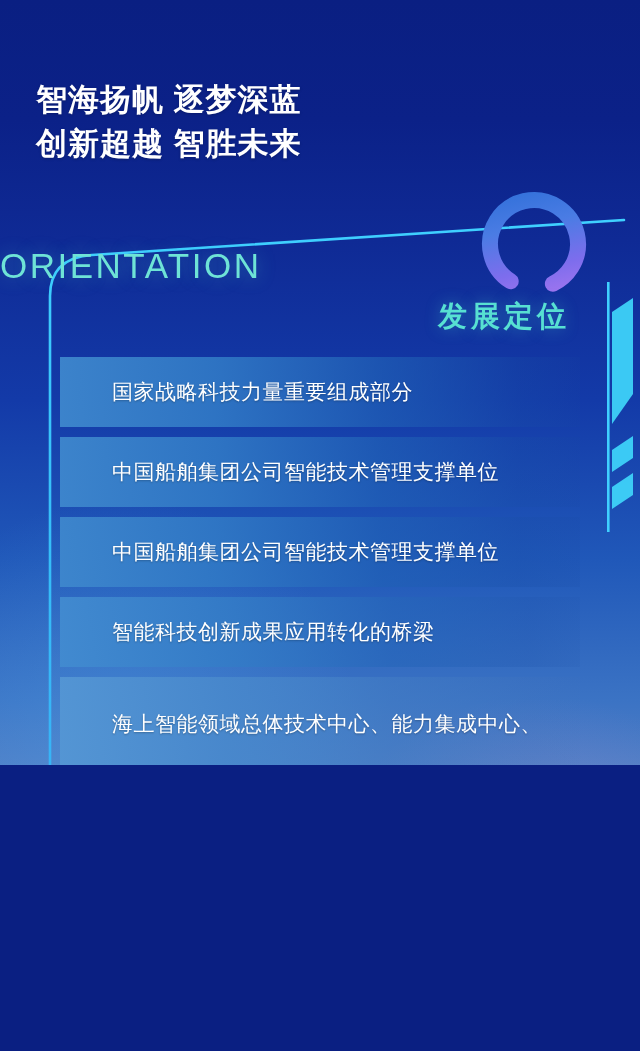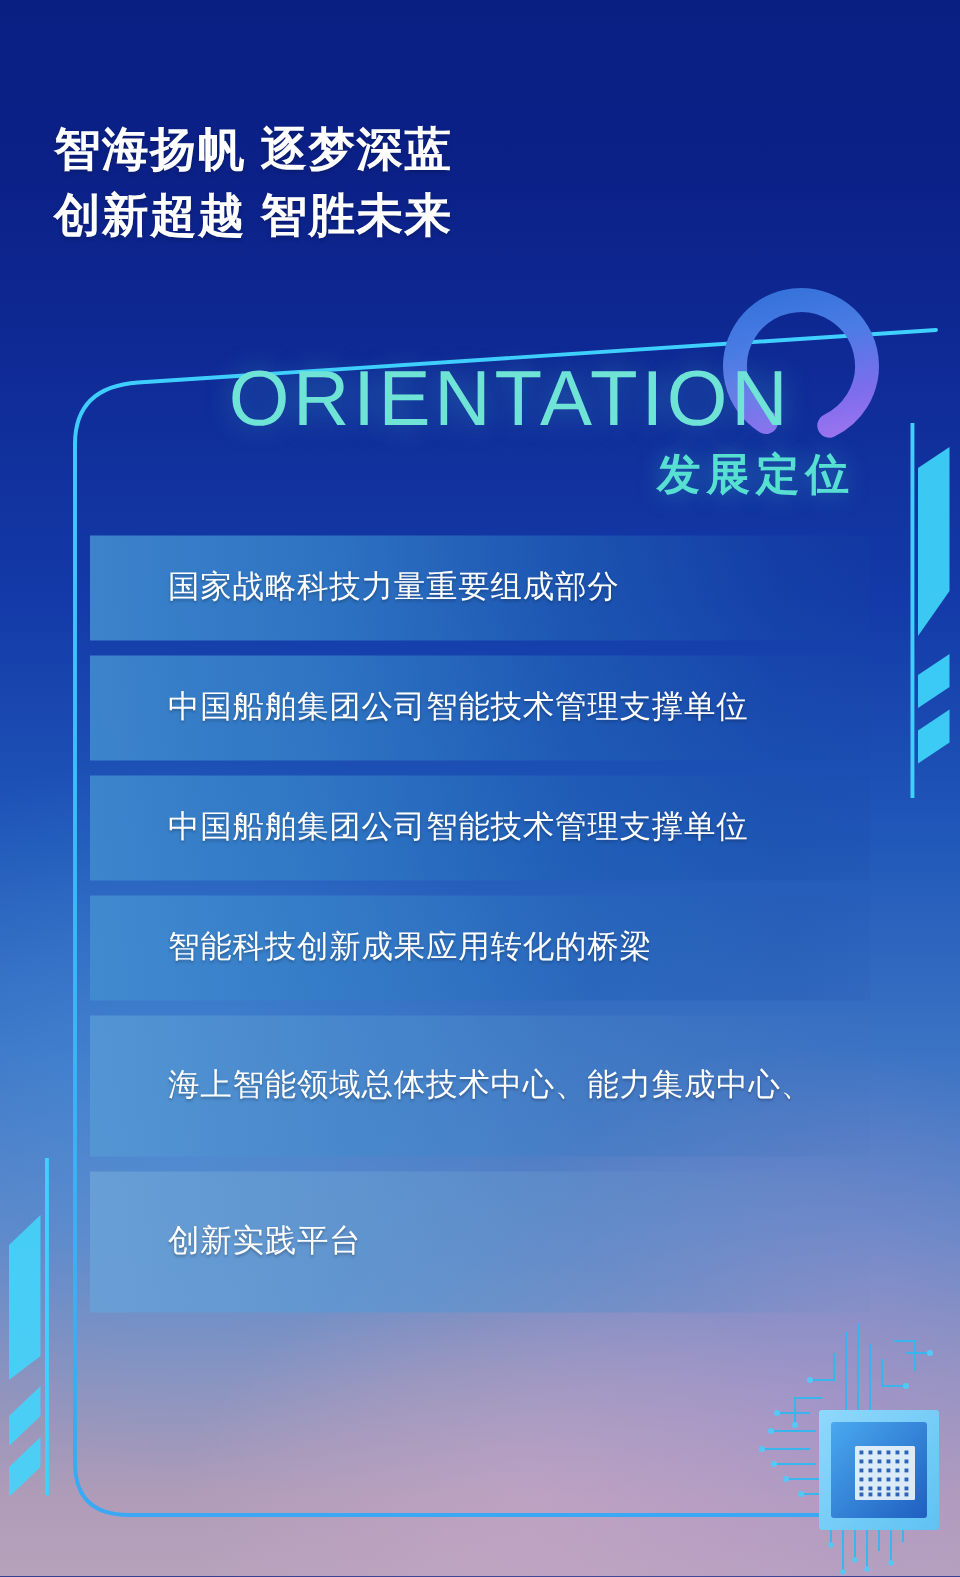--- a/index.html
+++ b/index.html
@@ -3,21 +3,21 @@
 <meta charset="utf-8">
 <style>
   html,body{margin:0;padding:0;background:#0a1f82;}
   body{
     width:640px;height:1051px;overflow:hidden;position:relative;
     font-family:"Liberation Sans","DejaVu Sans",sans-serif;
   }
 
   
   #poster{
-    position:absolute;inset:0;width:640px;height:1051px;overflow:hidden;
+    position:absolute;inset:0;width:640px;height:765px;overflow:hidden;
     background:
       linear-gradient(180deg,
         #0a1f82 0px,
         #0b2188 120px,
         #0f2a95 240px,
         #133aa8 400px,
         #2058b9 560px,
         #3b73c4 700px,
         #5f86c6 820px,
         #8f93bd 920px,
@@ -57,26 +57,25 @@
   .stripes{position:absolute;pointer-events:none;}
   .stripes.right{left:586px;top:282px;width:54px;height:250px;}
   .stripes.left{left:0px;top:772px;width:54px;height:225px;}
 
   
   .ring-wrap{position:absolute;left:476px;top:186px;width:116px;height:116px;}
 
   
   .title-en{
     position:absolute;left:0;top:240px;width:592px;
-    text-align:center;
+    text-align:left;
     color:#6ee3d6;
-    font-size:52px;line-height:52px;letter-spacing:2.5px;
+    font-size:35px;line-height:52px;letter-spacing:2.5px;
     font-weight:400;
     text-shadow:0 0 18px rgba(90,225,215,.35);
-    padding-left:44px;
   }
   .title-cn{
     position:absolute;left:0;top:300px;width:570px;
     text-align:right;
     color:#57e0d2;
     font-size:29px;line-height:38px;letter-spacing:4px;
     font-weight:bold;
     text-shadow:0 0 16px rgba(80,220,210,.38);
     font-family:Liberation Mono, monospace;
   }

